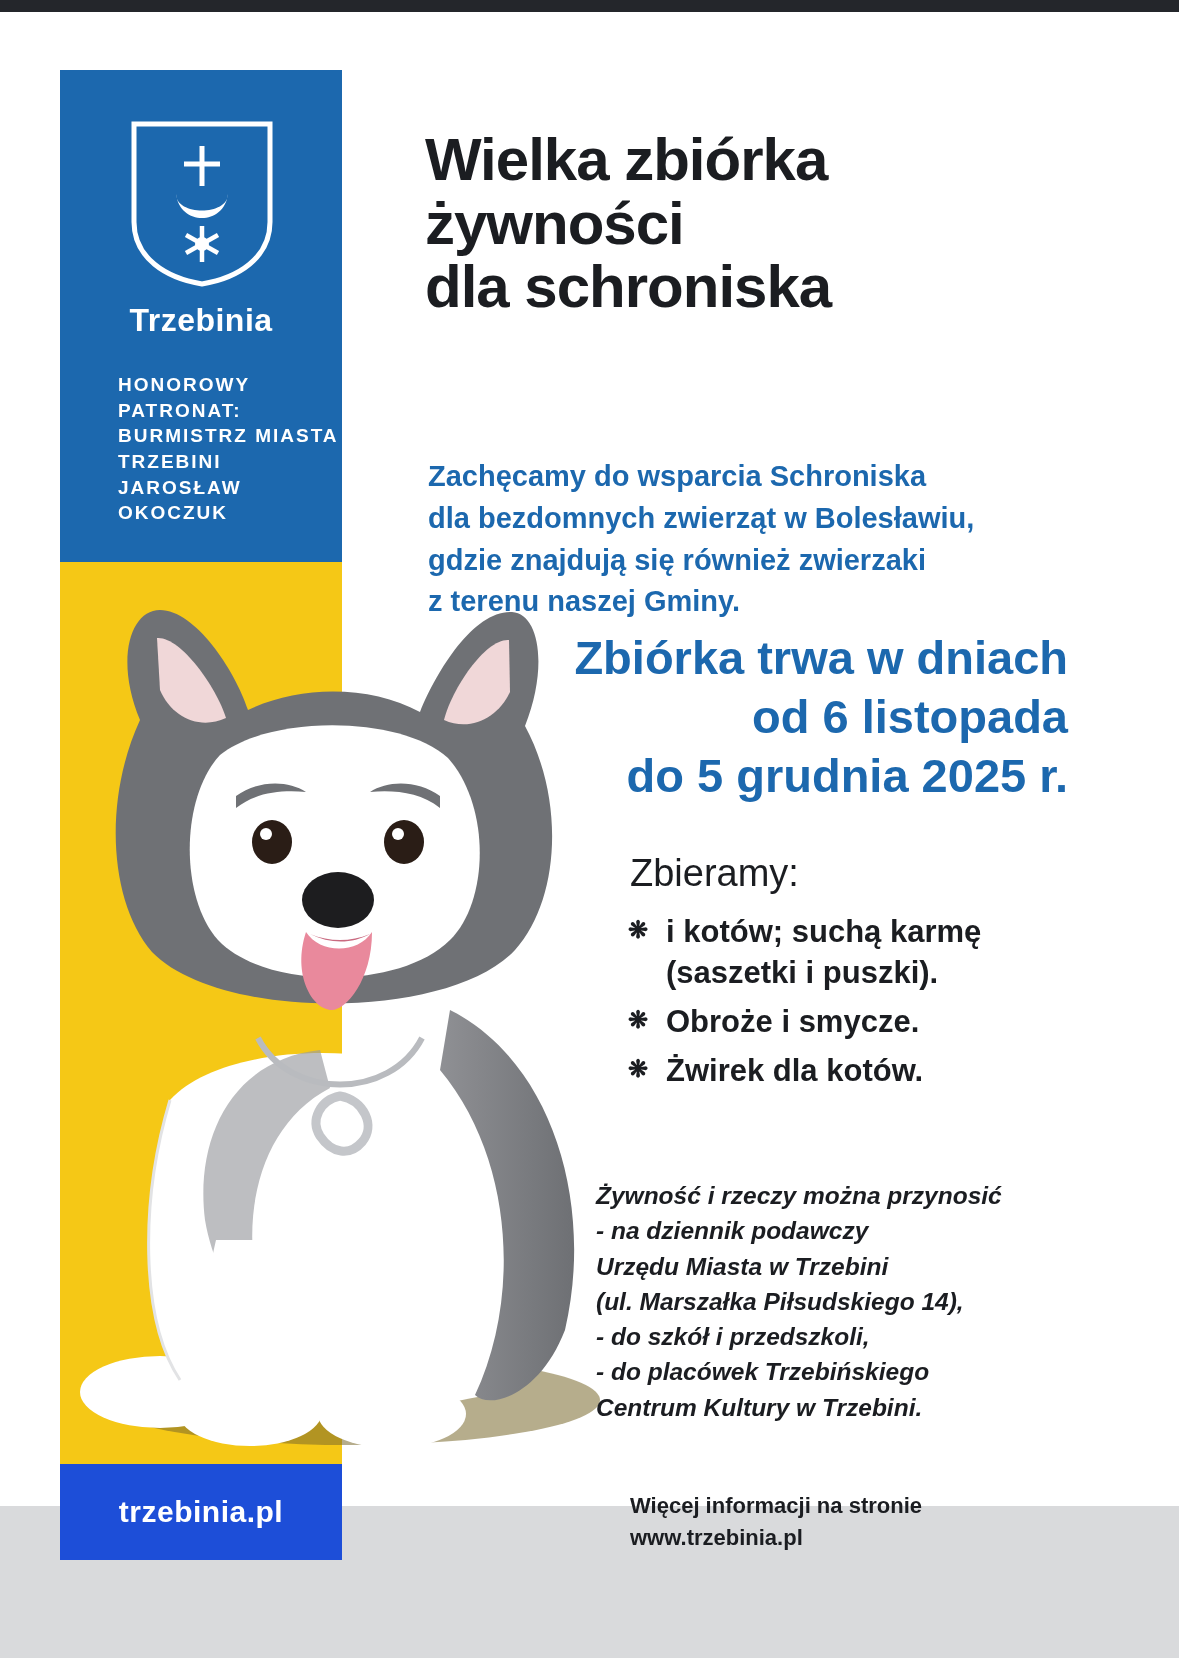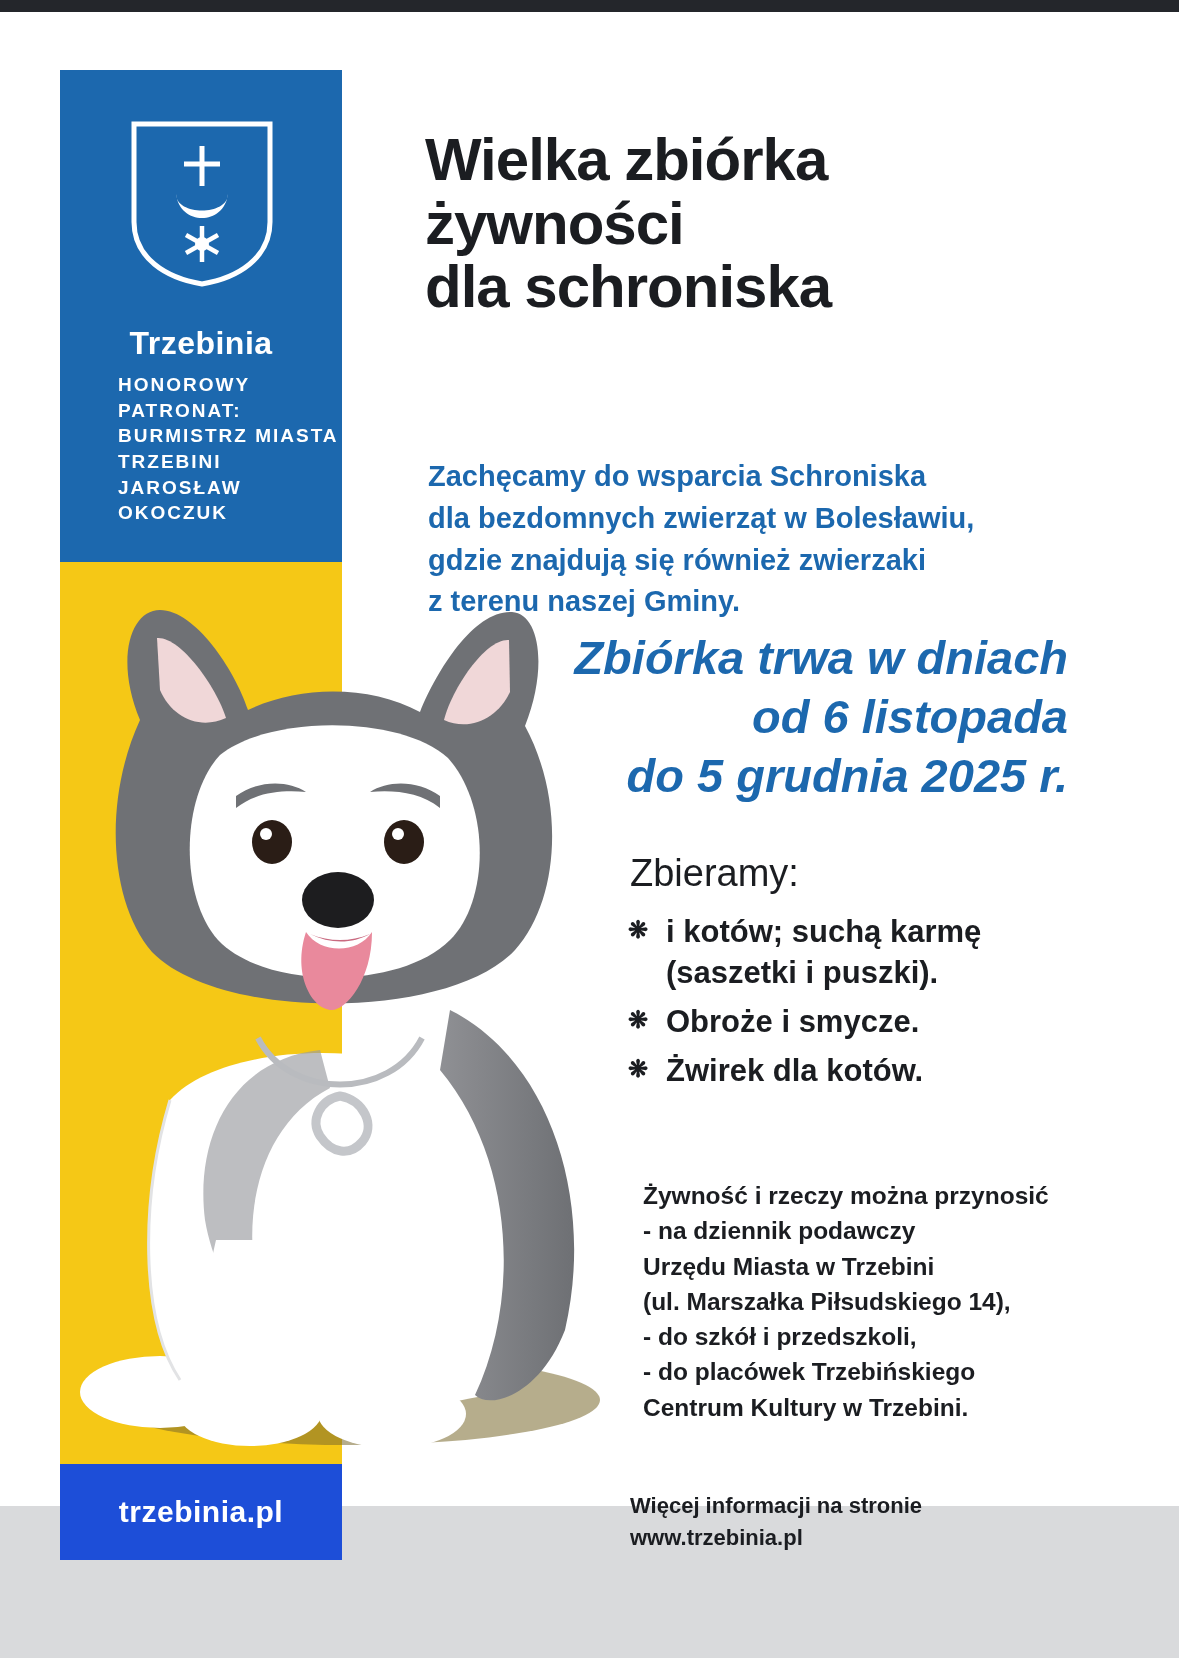--- a/index.html
+++ b/index.html
@@ -81,21 +81,20 @@
   .town-name {
     position: absolute;
     left: 60px;
     top: 302px;
     width: 282px;
     text-align: center;
     color: #ffffff;
     font-size: 32px;
     font-weight: bold;
     letter-spacing: .5px;
-    margin-top: 23px;
   }
   .patronage {
     position: absolute;
     left: 118px;
     top: 372px;
     width: 220px;
     color: #ffffff;
     font-size: 19px;
     font-weight: bold;
     letter-spacing: 2px;
@@ -172,39 +171,40 @@
   }
   .paw {
     position: absolute;
     left: 0;
     top: 2px;
     font-size: 24px;
     line-height: 1.3;
   }
   .dropoff {
     position: absolute;
-    left: 643px;
+    left: 596px;
     top: 1178px;
     width: 440px;
     color: #1b1d21;
     font-size: 24.5px;
     font-weight: bold;
     line-height: 1.44;
+    font-style: italic;
   }
   .more-info {
     position: absolute;
     left: 630px;
     top: 1490px;
     width: 440px;
     color: #1b1d21;
     font-size: 22px;
     font-weight: bold;
     line-height: 1.45;
   }
-  .nowrap { white-space: nowrap; font-style: italic; }
+  .nowrap { white-space: nowrap; }
 </style>
 </head>
 <body>
 
 <div class="poster">
 
   <div class="top-strip"></div>
   <div class="bottom-gray"></div>
 
   <div class="left-band"></div>

